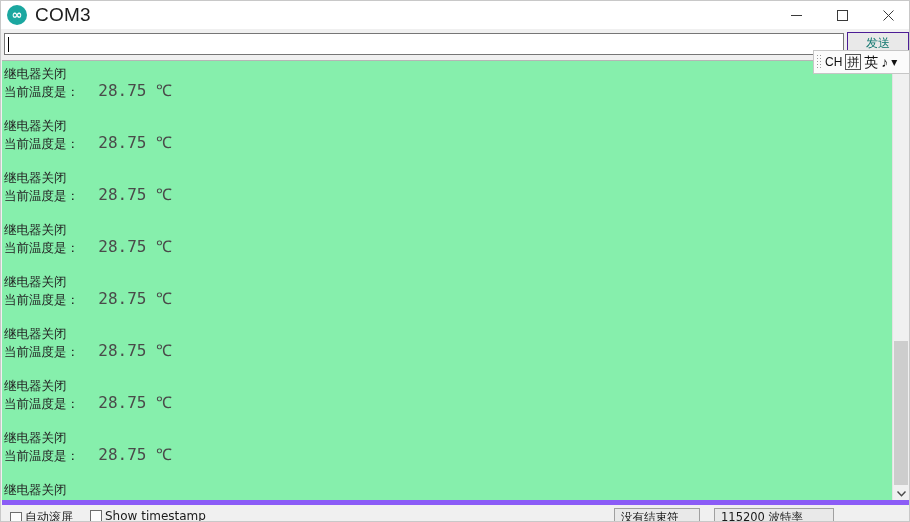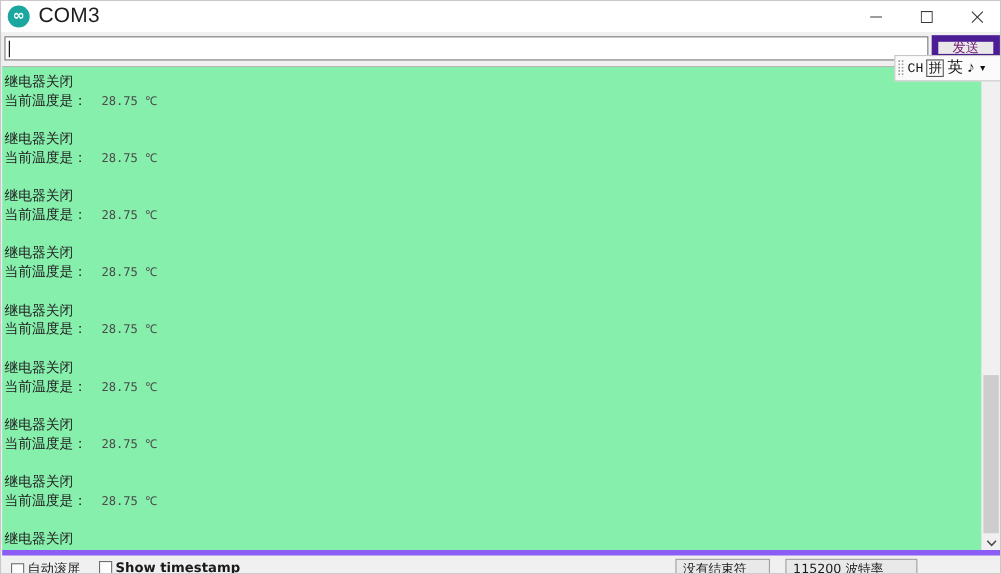--- a/index.html
+++ b/index.html
@@ -103,23 +103,23 @@
     height: 15px;
     background: #000;
   }
   .send-button {
     position: absolute;
     left: 846px; top: 3px;
     width: 62px;
     height: 23px;
     box-sizing: border-box;
     background: #e9e9e9;
-    border: 6px solid #4c1d95;
+    border: 1px solid #4c1d95;
     font-size: 12px;
-    color: #701a75;
+    color: #0f766e;
     display: flex;
     align-items: center;
     justify-content: center;
     font-family: Liberation Mono, monospace;
   }
 
   
   .output-pane {
     position: absolute;
     left: 1px; top: 59px;
@@ -141,21 +141,21 @@
   .ln {
     height: 17px;
     line-height: 17px;
     white-space: pre;
     font-size: 12.5px;
     color: #222222;
     font-family: "DejaVu Sans", sans-serif;
   }
   .ln .mono {
     font-family: "DejaVu Sans Mono", "Liberation Mono", monospace;
-    font-size: 11px;
+    font-size: 16px;
     color: #4a4a4a;
   }
 
   
   .vscroll {
     position: absolute;
     right: 0; top: 59px;
     width: 17px;
     height: 442px;
     background: #f0f0f0;
@@ -209,21 +209,21 @@
   }
   .chk .box {
     width: 12px; height: 12px;
     border: 1px solid #6e6e6e;
     background: #fdfdfd;
     margin-right: 3px;
     box-sizing: border-box;
     flex: none;
   }
   #chk-autoscroll { left: 8px; }
-  #chk-timestamp  { left: 88px; font-weight: bold; }
+  #chk-timestamp  { left: 88px; }
 
   .combo {
     position: absolute;
     top: 3px;
     height: 19px;
     box-sizing: border-box;
     background: #e9e9e9;
     border: 1px solid #a0a0a0;
     font-size: 11.5px;
     color: #1a1a1a;
@@ -256,21 +256,21 @@
     margin-left: 2px;
     flex: none;
     background-image:
       radial-gradient(#9a9a9a 0.7px, transparent 0.8px);
     background-size: 3px 3px;
   }
   .ime-item {
     font-size: 12px;
     color: #111;
     margin-left: 3px;
-    font-family: Liberation Mono, monospace;
+    font-family: Liberation Sans, sans-serif;
     line-height: 14px;
   }
   .ime-item.boxed {
     border: 1px solid #555;
     padding: 0 1px;
   }
   .ime-item.big { font-size: 14px; }
 </style>
 </head>
 <body>

